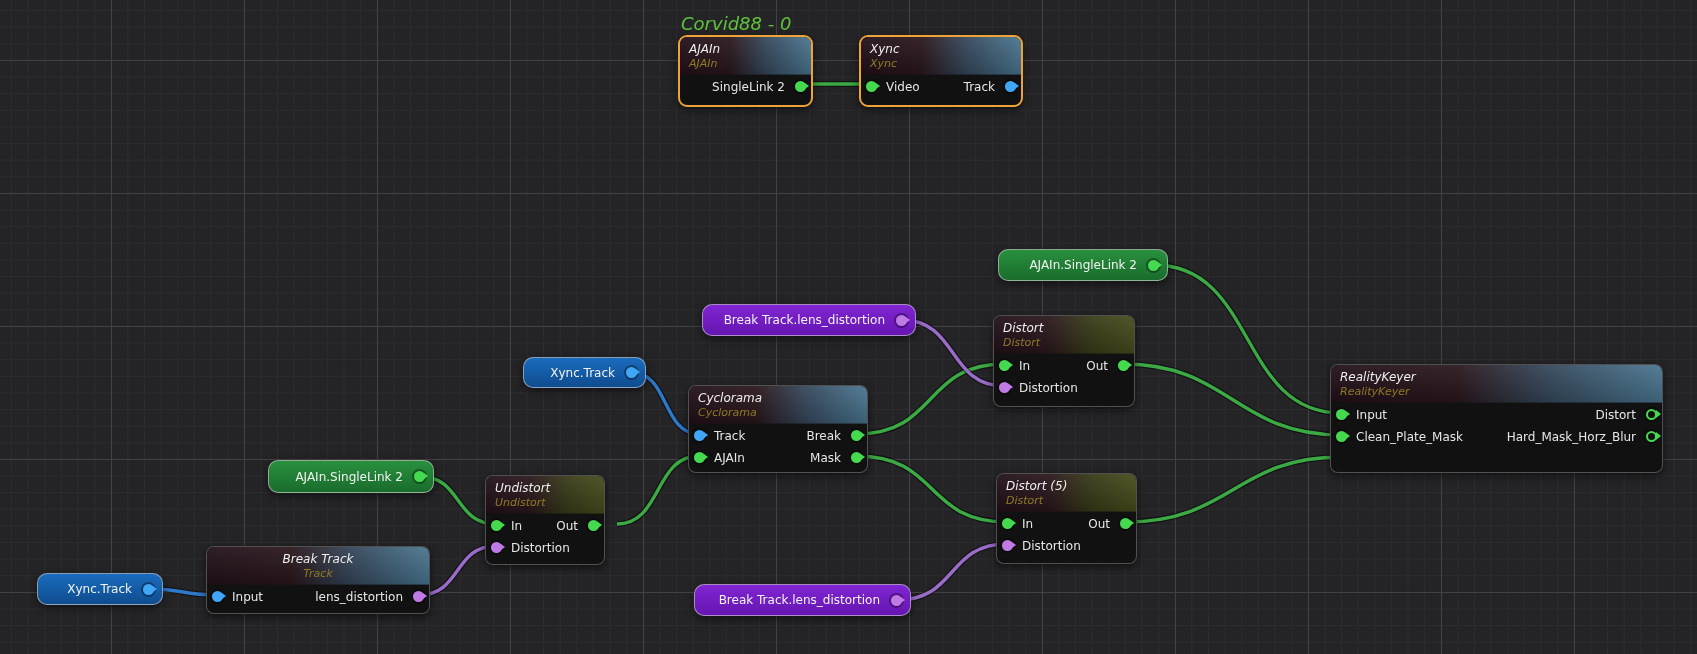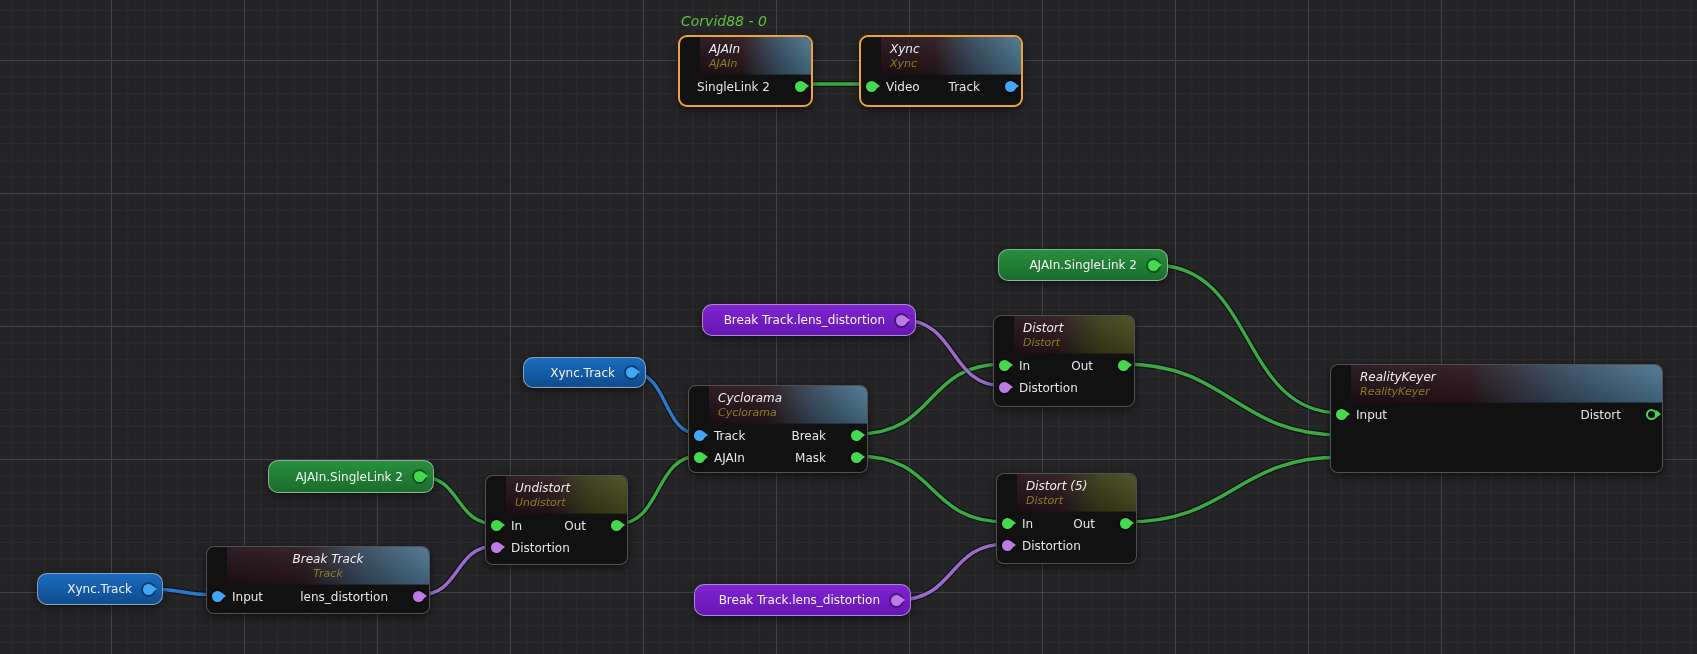--- a/index.html
+++ b/index.html
@@ -9,45 +9,45 @@
     background-image:
       linear-gradient(#424246 1px,transparent 1px),
       linear-gradient(90deg,#424246 1px,transparent 1px),
       linear-gradient(#2c2c2f 1px,transparent 1px),
       linear-gradient(90deg,#2c2c2f 1px,transparent 1px);
     background-size:133px 133px,133px 133px,16.625px 16.625px,16.625px 16.625px;
     background-position:0 60px,111px 0,0 10px,11px 0;
   }
   #wires{position:absolute;left:0;top:0;}
   .node{position:absolute;border-radius:8px;background:#111111;border:1px solid rgba(160,160,160,.45);
-    box-shadow:0 3px 9px rgba(0,0,0,.55);overflow:hidden;box-sizing:border-box;padding-left:20px;}
+    box-shadow:0 3px 9px rgba(0,0,0,.55);overflow:hidden;box-sizing:border-box;}
   .node.selected{border:2px solid #eda33a;border-radius:9px;}
   .nheader{height:38px;padding:5px 9px 0;box-sizing:border-box;border-bottom:1px solid rgba(0,0,0,.5);}
   .nheader.blue{background:linear-gradient(to bottom,rgba(255,255,255,.06),rgba(0,0,0,.18)),
     linear-gradient(to right,#221019 0%,#2a171c 38%,#35485c 66%,#4a7690 100%);}
   .nheader.olive{background:linear-gradient(to bottom,rgba(255,255,255,.06),rgba(0,0,0,.18)),
     linear-gradient(to right,#221019 0%,#2a171c 38%,#383c18 70%,#484c1c 100%);}
   .ntitle{font-size:12px;font-style:italic;font-weight:400;color:#efefef;line-height:15px;white-space:nowrap;}
   .nsub{font-size:11px;font-style:italic;font-weight:400;color:#8f7b26;line-height:13px;white-space:nowrap;}
   .nbody{position:absolute;top:39px;left:0;right:0;}
   .nrow{position:relative;height:22px;}
   .dot{position:absolute;width:11px;height:11px;border-radius:6px;top:5px;box-shadow:0 0 0 2px rgba(0,0,0,.35);}
   .dot.in{left:5px;}
   .dot.out{right:5px;}
   .dot.hollow{box-sizing:border-box;background:#111111 !important;}
   .tail{position:absolute;left:10px;top:2px;width:0;height:0;border-top:3.5px solid transparent;border-bottom:3.5px solid transparent;border-left:4.5px solid red;}
   .dot.hollow .tail{left:7.5px;top:-1px;border-top-width:4px;border-bottom-width:4px;border-left-width:5px;}
   .plabel{position:absolute;font-size:12px;color:#e6e6e6;line-height:22px;white-space:nowrap;}
   .plabel.in{left:25px;}
-  .plabel.out{right:41px;}
+  .plabel.out{right:26px;}
   .pill{position:absolute;border:1px solid rgba(200,200,200,.65);border-radius:10px;box-sizing:border-box;
     box-shadow:0 3px 8px rgba(0,0,0,.5);}
   .pill .plab{position:absolute;right:30px;top:50%;transform:translateY(-50%);font-size:12px;color:#f3f3f3;white-space:nowrap;}
   .pill .dot{top:50%;margin-top:-5.5px;}
-  #annotation{position:absolute;font-size:14px;font-style:italic;font-weight:400;color:#5fc23c;white-space:nowrap;}
+  #annotation{position:absolute;font-size:18px;font-style:italic;font-weight:400;color:#5fc23c;white-space:nowrap;}
 </style>
 </head>
 <body>
 
 <div id="canvas">
   <svg id="wires" xmlns="http://www.w3.org/2000/svg" width="1697" height="654">
       <path d="M802,84 C839.4,84 832.6,84 870,84" fill="none" stroke="rgba(0,0,0,0.45)" stroke-width="6"></path>
       <path d="M802,84 C839.4,84 832.6,84 870,84" fill="none" stroke="#3caa44" stroke-width="3.4"></path>
       <path d="M1154,265 C1256.85,265 1238.15,413 1341,413" fill="none" stroke="rgba(0,0,0,0.45)" stroke-width="6"></path>
       <path d="M1154,265 C1256.85,265 1238.15,413 1341,413" fill="none" stroke="#3caa44" stroke-width="3.4"></path>
@@ -129,21 +129,21 @@
               <span class="tail" style="border-left-color: rgb(68, 217, 78);"></span>
             </div>
             <span class="plabel in">AJAIn</span>
             <span class="plabel out">Mask</span>
             <div class="dot out" style="background: rgb(68, 217, 78);">
               <span class="tail" style="border-left-color: rgb(68, 217, 78);"></span>
             </div>
           </div>
         </div>
       </div>
-      <div class="node" style="left: 485px; top: 475px; width: 143px; height: 90px;">
+      <div class="node" style="left: 485px; top: 475px; width: 120px; height: 90px;">
         <div class="nheader olive">
           <div class="ntitle">Undistort</div>
           <div class="nsub">Undistort</div>
         </div>
         <div class="nbody">
           <div class="nrow">
             <div class="dot in" style="background: rgb(68, 217, 78);">
               <span class="tail" style="border-left-color: rgb(68, 217, 78);"></span>
             </div>
             <span class="plabel in">In</span>
@@ -217,20 +217,30 @@
           <div class="nrow">
             <div class="dot in" style="background: rgb(68, 217, 78);">
               <span class="tail" style="border-left-color: rgb(68, 217, 78);"></span>
             </div>
             <span class="plabel in">Input</span>
             <span class="plabel out">Distort</span>
             <div class="dot out hollow" style="border: 2.5px solid rgb(68, 217, 78);">
               <span class="tail" style="border-left-color: rgb(68, 217, 78);"></span>
             </div>
           </div>
+          <div class="nrow">
+            <div class="dot in" style="background: rgb(68, 217, 78);">
+              <span class="tail" style="border-left-color: rgb(68, 217, 78);"></span>
+            </div>
+            <span class="plabel in">Clean_Plate_Mask</span>
+            <span class="plabel out">Hard_Mask_Horz_Blur</span>
+            <div class="dot out hollow" style="border: 2.5px solid rgb(68, 217, 78);">
+              <span class="tail" style="border-left-color: rgb(68, 217, 78);"></span>
+            </div>
+          </div>
         </div>
       </div>
       <div class="node" style="left: 206px; top: 546px; width: 224px; height: 68px; text-align: center;">
         <div class="nheader blue">
           <div class="ntitle">Break Track</div>
           <div class="nsub">Track</div>
         </div>
         <div class="nbody">
           <div class="nrow">
             <div class="dot in" style="background: rgb(65, 166, 246);">

